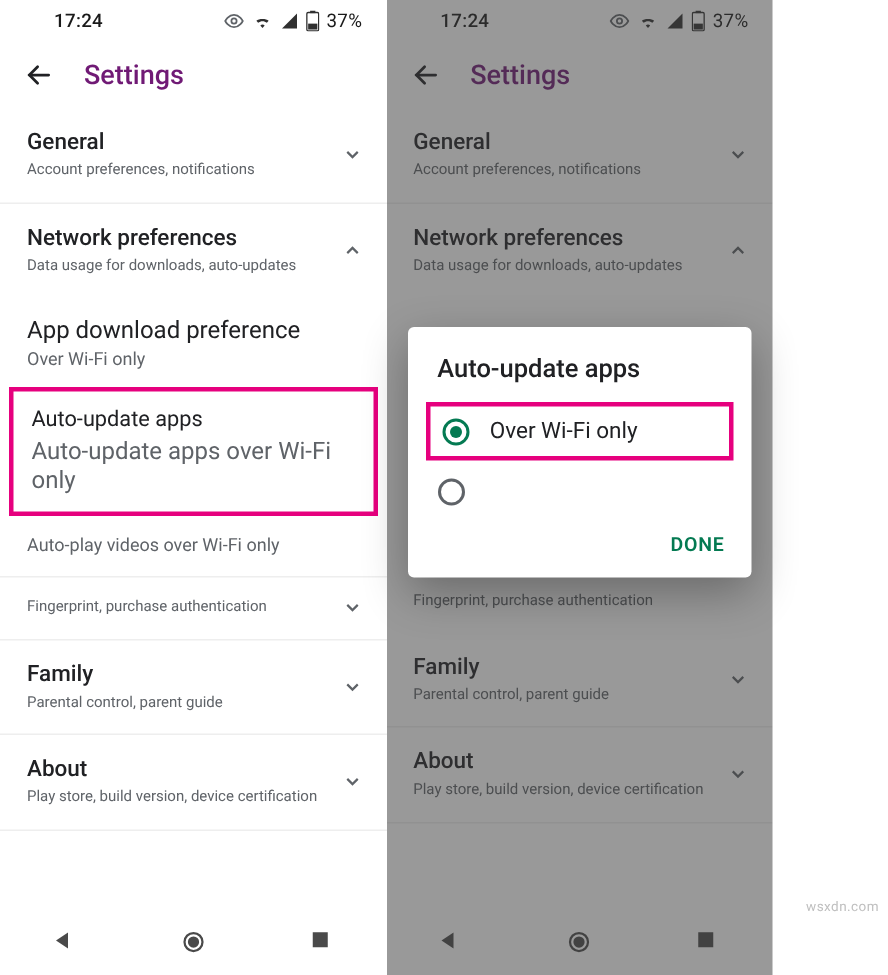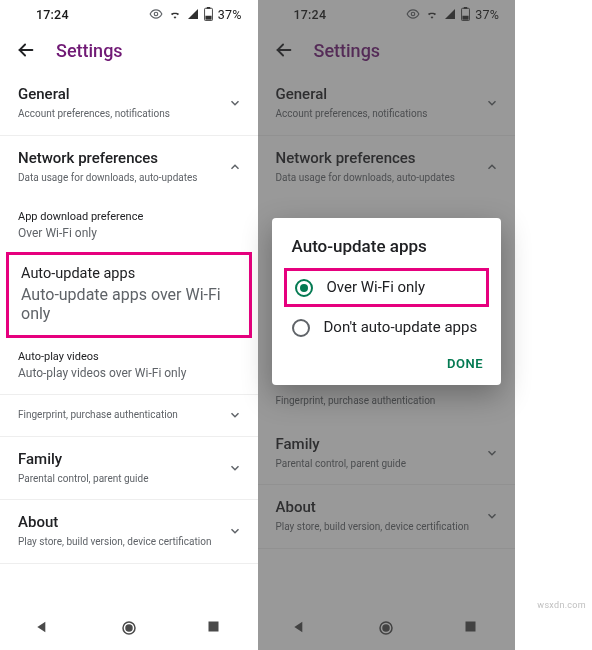--- a/index.html
+++ b/index.html
@@ -13,21 +13,21 @@
   .appbar { height: 44px; display: flex; align-items: center; padding: 0 14px; gap: 18px; }
   .appbar .back { width: 24px; height: 24px; display:flex; align-items:center; justify-content:center; }
   .appbar .title { font-size: 18px; font-weight: 500; color: #701a75; }
   .content { flex: 1; overflow: hidden; }
   .section { padding: 13px 6px 14px 18px; position: relative; border-bottom: 1px solid #eee; }
   .section.nobd { border-bottom: none; }
   .section .primary { font-size: 15px; font-weight: 500; color: #202124; margin-bottom: 4px; }
   .section .secondary { font-size: 10px; color: #5f6368; line-height: 1.35; }
   .chev { position: absolute; right: 16px; top: 50%; transform: translateY(-50%); color:#5f6368; }
   .sub { padding: 12px 18px 12px 18px; }
-  .sub .primary { font-size: 11px; font-weight: 400; color: #202124; margin-bottom: 3px;}
+  .sub .primary { font-size: 16px; font-weight: 400; color: #202124; margin-bottom: 3px;}
   .sub .secondary { font-size: 12px; color: #5f6368; }
   .hl { border: 3px solid #e6007e; margin: 0 6px; padding: 10px 12px 12px 12px; }
   .hl .primary { font-size: 14.5px; color:#202124; margin-bottom:3px;}
   .hl .secondary { font-size:16px; color:#5f6368;}
   .navbar { height: 44px; display:flex; align-items:center; justify-content:space-around; border-top:none; }
   .navbar .nbtn { width:18px; height:18px; color:#4a4a4a; }
   .watermark { position:absolute; right:6px; bottom:40px; font-size:9px; color:#bfbfbf; letter-spacing:.3px; }
   
   .scrim { position:absolute; inset:0; background: rgba(60,60,60,.52); }
   .dialog { position:absolute; left:14px; right:14px; top:218px; background:#fff; border-radius:4px; box-shadow: 0 10px 30px rgba(0,0,0,.3); padding: 18px 0 6px 0; }
@@ -117,21 +117,20 @@
         <div class="primary">App download preference</div>
         <div class="secondary">Over Wi-Fi only</div>
       </div>
 
       <div class="hl">
         <div class="primary">Auto-update apps</div>
         <div class="secondary">Auto-update apps over Wi-Fi only</div>
       </div>
 
       <div class="sub" style="border-bottom:1px solid #eee; padding-bottom:14px;">
-        <div class="primary">Auto-play videos</div>
         <div class="secondary">Auto-play videos over Wi-Fi only</div>
       </div>
 
       <div class="section">
         <div class="secondary">Fingerprint, purchase authentication</div>
         <span class="chev">
             <svg width="14" height="14" viewBox="0 0 24 24" fill="none" stroke="#5f6368" stroke-width="2.5">
               <path d="M6 9l6 6 6-6"></path>
             </svg>
           </span>
@@ -282,23 +281,20 @@
     <div class="dialog">
       <h3>Auto-update apps</h3>
       <div class="opt sel hlsel">
         <span class="circ"></span>
         <div>
           <div class="olabel">Over Wi-Fi only</div>
         </div>
       </div>
       <div class="opt">
         <span class="circ"></span>
-        <div>
-          <div class="olabel">Don't auto-update apps</div>
-        </div>
       </div>
       <div class="dlg-actions">
         <span class="done">DONE</span>
       </div>
     </div>
   </div>
 
 </div>
 
 <div class="watermark">wsxdn.com</div>

